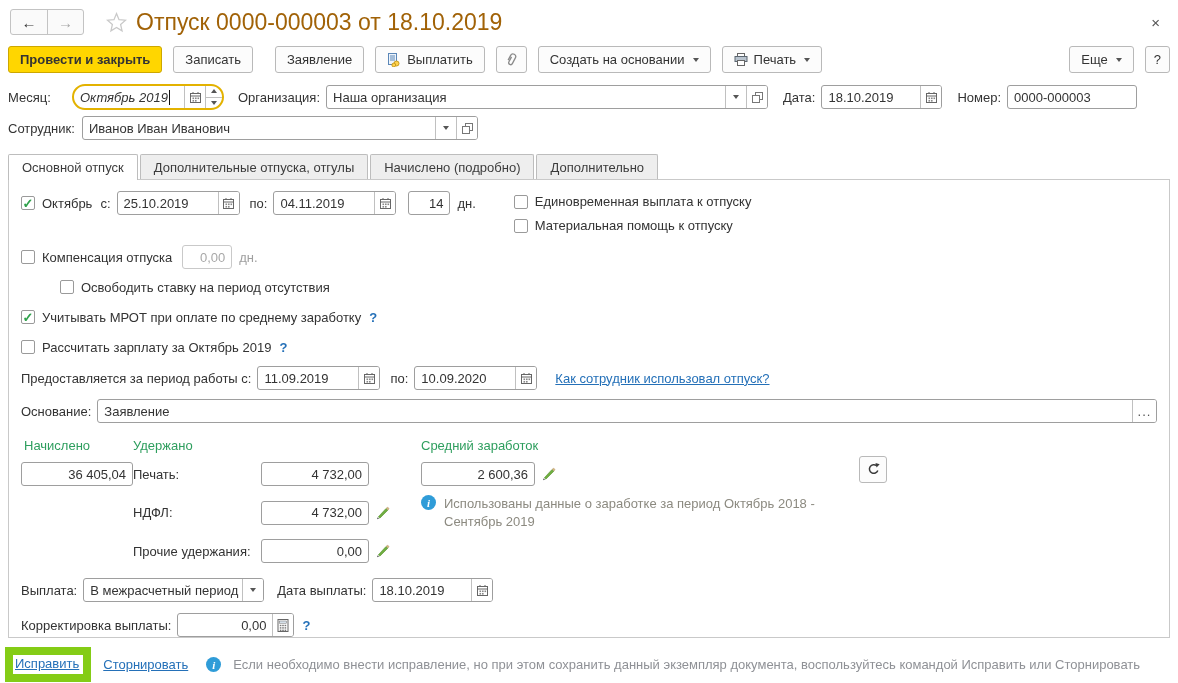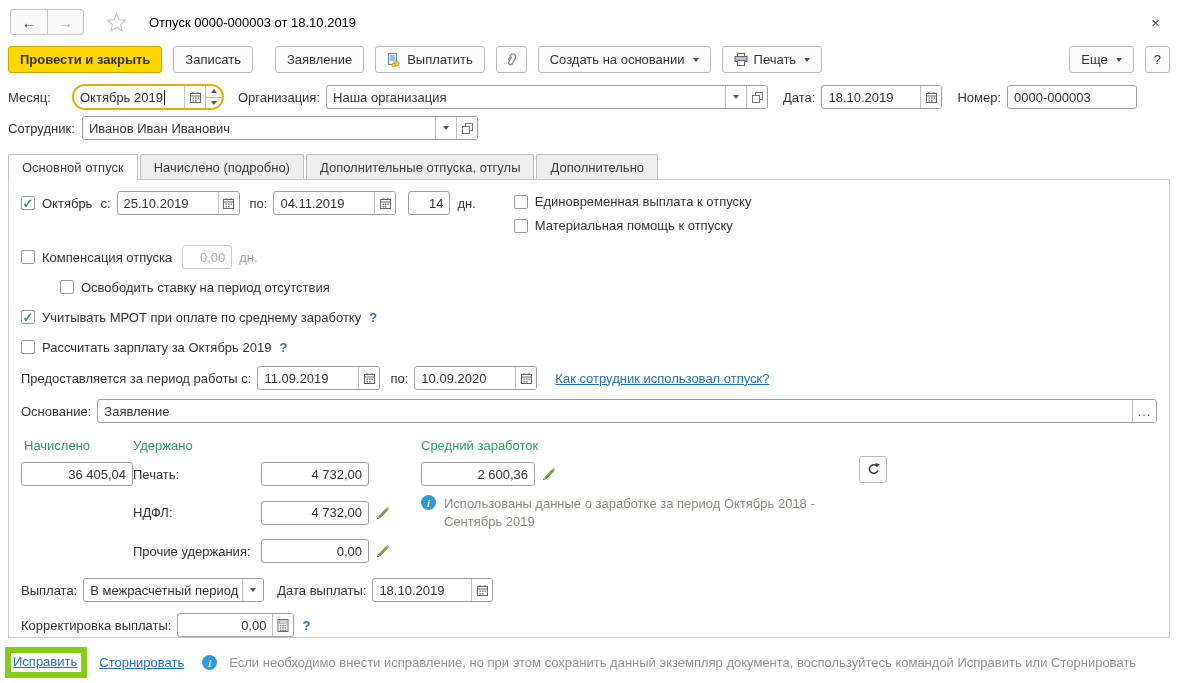--- a/index.html
+++ b/index.html
@@ -6,40 +6,40 @@
   html,body { background:#e8e8e8; }
   body { font-family:"Liberation Sans", sans-serif; font-size:13px; color:#333; }
   .app { width:1178px; height:683px; background:#fff; position:relative; overflow:hidden; }
 
   
   .hdr { display:flex; align-items:center; height:42px; padding:6px 12px 4px 10px; }
   .navgrp { display:flex; border:1px solid #c3c3c3; border-radius:3px; overflow:hidden; background:#fafafa; }
   .navbtn { width:36px; height:24px; display:flex; align-items:center; justify-content:center; font-size:15px; color:#333; }
   .navbtn.fwd { border-left:1px solid #c3c3c3; color:#a6a6a6; }
   .star { margin-left:22px; display:flex; align-items:center; }
-  .title { margin-left:22px; font-size:13px; color:#000000; }
+  .title { margin-left:9px; font-size:23px; color:#a16207; }
   .close { margin-left:auto; font-size:15px; color:#555; padding:2px 6px; }
 
   
   .tb { display:flex; align-items:center; padding:4px 8px 6px 8px; gap:11px; }
   .btn { height:27px; display:inline-flex; align-items:center; gap:6px; padding:0 11px;
          border:1px solid #b9b9b9; border-radius:3px; background:#fcfcfc; font-size:13px; color:#333; white-space:nowrap; }
   .btn.primary { background:#ffd600; border-color:#cda700; font-weight:bold; }
   .btn.iconbtn { padding:0 8px; }
   .caret { width:0; height:0; border-left:3.5px solid transparent; border-right:3.5px solid transparent; border-top:4px solid #555; margin-left:2px; }
   .spacer { flex:1; }
 
   
   .frow { display:flex; align-items:center; padding:0 8px; margin-top:5px; height:26px; }
   .lbl { margin-right:6px; white-space:nowrap; }
   .grp { display:flex; align-items:stretch; height:24px; border:1px solid #9e9e9e; border-radius:3px; background:#fff; overflow:hidden; }
   .grp .txt { display:flex; align-items:center; padding:0 6px; white-space:nowrap; overflow:hidden; }
   .grp .txt.num { justify-content:flex-end; }
   .igbtn { width:21px; border-left:1px solid #c0c0c0; display:flex; align-items:center; justify-content:center; background:#fff; }
-  .monthgrp { display:flex; align-items:stretch; height:26px; border:2px solid #e3b200; border-radius:13px; background:#fff; overflow:hidden; }
+  .monthgrp { display:flex; align-items:stretch; height:26px; border:2px solid #e3b200; border-radius:13px; background:#fff; overflow:hidden;font-style:italic; }
   .monthgrp .txt { display:flex; align-items:center; padding:0 6px; }
   .txtcaret { display:inline-block; width:1px; height:15px; background:#111; margin-left:1px; }
   .spin { width:17px; border-left:1px solid #c0c0c0; display:flex; flex-direction:column; }
   .spin > div { flex:1; display:flex; align-items:center; justify-content:center; }
   .spin .up { border-bottom:1px solid #c0c0c0; }
   .tri-up { width:0;height:0;border-left:3px solid transparent;border-right:3px solid transparent;border-bottom:4px solid #555; }
   .tri-down { width:0;height:0;border-left:3px solid transparent;border-right:3px solid transparent;border-top:4px solid #555; }
 
   
   .tabs { display:flex; padding-left:8px; margin-top:13px; position:relative; z-index:2; }
@@ -68,21 +68,21 @@
   .infotext { color:#8c8a80; width:392px; line-height:1.35; }
   .inforow { display:flex; align-items:flex-start; gap:8px; align-self:start; }
   .info-i { width:15px; height:15px; min-width:15px; border-radius:50%; background:#2f9cd8; color:#fff;
             display:inline-flex; align-items:center; justify-content:center;
             font-family:"Liberation Serif", serif; font-style:italic; font-weight:bold; font-size:11px; }
   .sqbtn { width:28px; height:27px; border:1px solid #b9b9b9; border-radius:3px; background:#fcfcfc;
            display:flex; align-items:center; justify-content:center; }
 
   
   .footer { display:flex; align-items:center; margin-top:9px; padding:0 4px; gap:12px; }
-  .redbox { border:6px solid #84cc16; padding:1px 4px 3px 2px; margin-left:1px; }
+  .redbox { border:8px solid #84cc16; padding:1px 4px 3px 2px; margin-left:1px; }
   .footertext { color:#8f9196; }
 </style>
 </head>
 <body>
 
 <div class="app">
 
   <div class="hdr">
     <div class="navgrp">
       <div class="navbtn">
@@ -234,22 +234,22 @@
         <svg width="13" height="13" viewBox="0 0 13 13">
             <rect x="4.5" y="1.5" width="7" height="7" fill="#fff" stroke="#777"></rect>
             <rect x="1.5" y="4.5" width="7" height="7" fill="#fff" stroke="#777"></rect>
           </svg>
       </div>
     </div>
   </div>
 
   <div class="tabs">
     <div class="tab active"><span>Основной отпуск</span></div>
+    <div class="tab"><span>Дополнительные отпуска, отгулы</span></div>
     <div class="tab"><span>Начислено (подробно)</span></div>
-    <div class="tab"><span>Дополнительные отпуска, отгулы</span></div>
     <div class="tab"><span>Дополнительно</span></div>
   </div>
 
   <div class="panel">
 
     <div class="row" style="align-items:flex-start; margin-bottom:11px;">
       <div class="hstack" style="height:26px;">
         <span class="cb checked"></span>
         <span class="cblbl">Октябрь</span>
         <span class="lbl" style="margin-left:8px;">с:</span>

